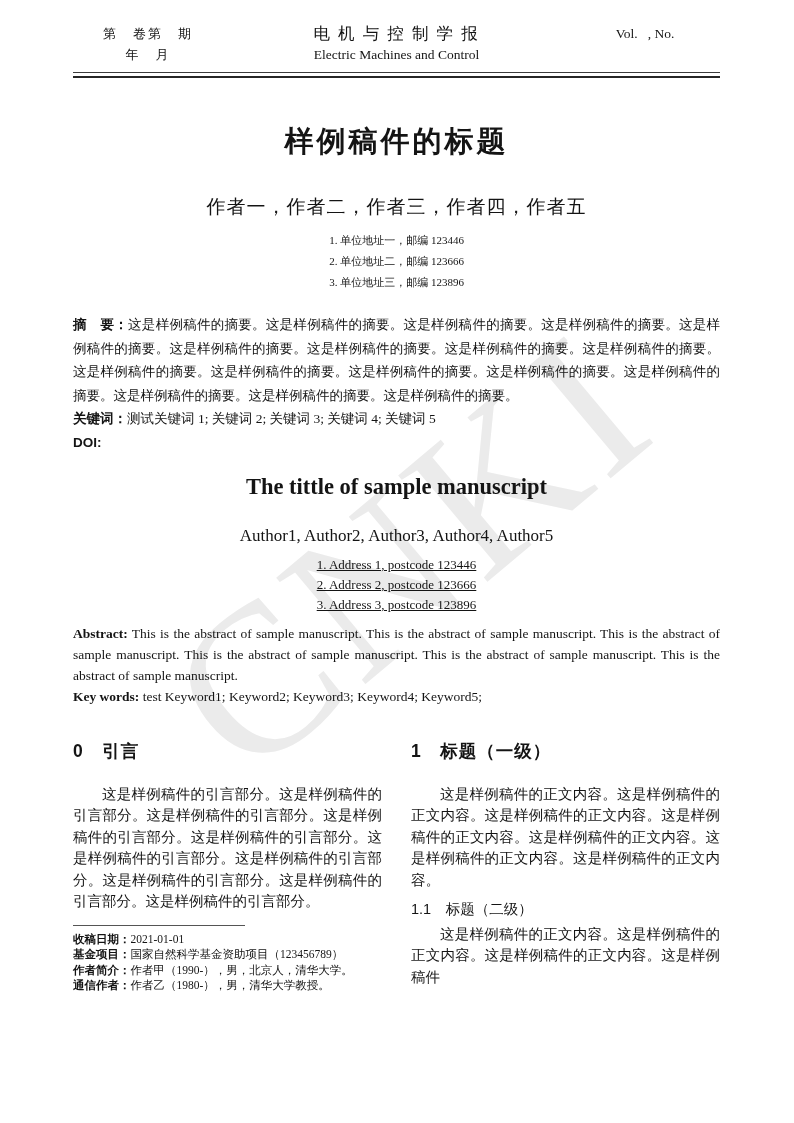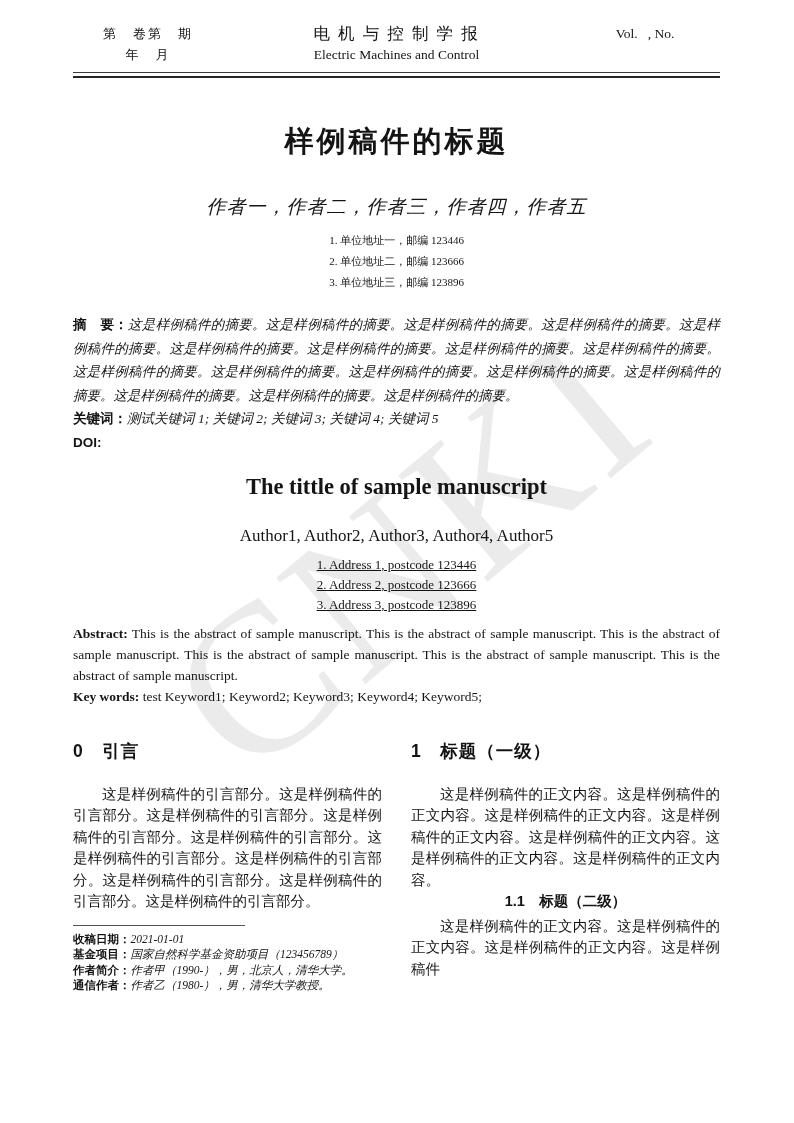--- a/index.html
+++ b/index.html
@@ -18,42 +18,42 @@
 
   .journal-header { display:flex; align-items:flex-start; }
   .hdr-left  { width:150px; text-align:center; font-size:13px; line-height:21px; letter-spacing:2px; }
   .hdr-center{ flex:1; text-align:center; }
   .hdr-center .cn { font-size:16.5px; line-height:21px; letter-spacing:2px;text-align:center; }
   .hdr-center .en { font-size:13.5px; line-height:21px; }
   .hdr-right { width:150px; text-align:center; font-size:13.5px; line-height:21px; white-space:pre; }
   .double-rule { margin-top:7px; height:3px; border-top:1.6px solid #3c3c3c; border-bottom:2.4px solid #262626; }
 
   .hei { font-family:"Liberation Sans","DejaVu Sans",sans-serif; font-weight:bold; }
-  .kai { font-style:italic; }
+  .kai { }
 
   .cn-title   { margin-top:44px; text-align:center; font-size:29px; font-weight:bold; letter-spacing:3px;
                 font-family:"Liberation Sans","DejaVu Sans",sans-serif; }
   .cn-authors { margin-top:32px; text-align:center; font-size:19px; letter-spacing:1px; line-height:26px; }
   .cn-affils  { margin-top:10px; text-align:center; font-size:11px; line-height:21px; }
 
   .cn-abstract { margin-top:20px; font-size:13.5px; line-height:23.5px; text-align:justify; }
   .meta-line   { font-size:13.5px; line-height:23.5px; }
   .clc-line    { font-size:13.5px; line-height:23.5px; }
   .clc-group   { margin-right:22px; white-space:nowrap; }
 
   .en-title   { margin-top:18px; text-align:center; font-size:22.5px; font-weight:bold; line-height:30px; }
   .en-authors { margin-top:22px; text-align:center; font-size:17px; line-height:23px; }
   .en-affils  { margin-top:8px; text-align:center; font-size:13px; line-height:20px;text-decoration:underline; }
   .en-abstract{ margin-top:8px; font-size:13.5px; line-height:21px; text-align:justify; }
 
   .columns { margin-top:34px; display:flex; gap:29px; }
   .col { width:309px; text-align:justify; font-size:14.5px; line-height:21.5px; }
   .col h2 { font-size:17.5px; font-weight:600; margin:0 0 21px 0; text-align:left; letter-spacing:1px;
             font-family:"Liberation Sans","DejaVu Sans",sans-serif; }
-  .col h3 { font-size:14.5px; font-weight:bold; margin:0 0 3px 0; text-align:center;
+  .col h3 { font-size:14.5px; font-weight:normal; margin:8px 0 3px 0; text-align:left;
             font-family:"Liberation Sans","DejaVu Sans",sans-serif; }
   .body-par { margin:0; text-indent:2em; }
 
   .footnote { margin-top:12px; width:420px; font-size:11.5px; line-height:15.5px; }
   .fn-rule  { width:172px; border-top:1.5px solid #555555; margin-bottom:6px; }
   .fn-label { font-family:"Liberation Sans","DejaVu Sans",sans-serif; font-weight:bold; }
 </style>
 </head>
 <body>
 

